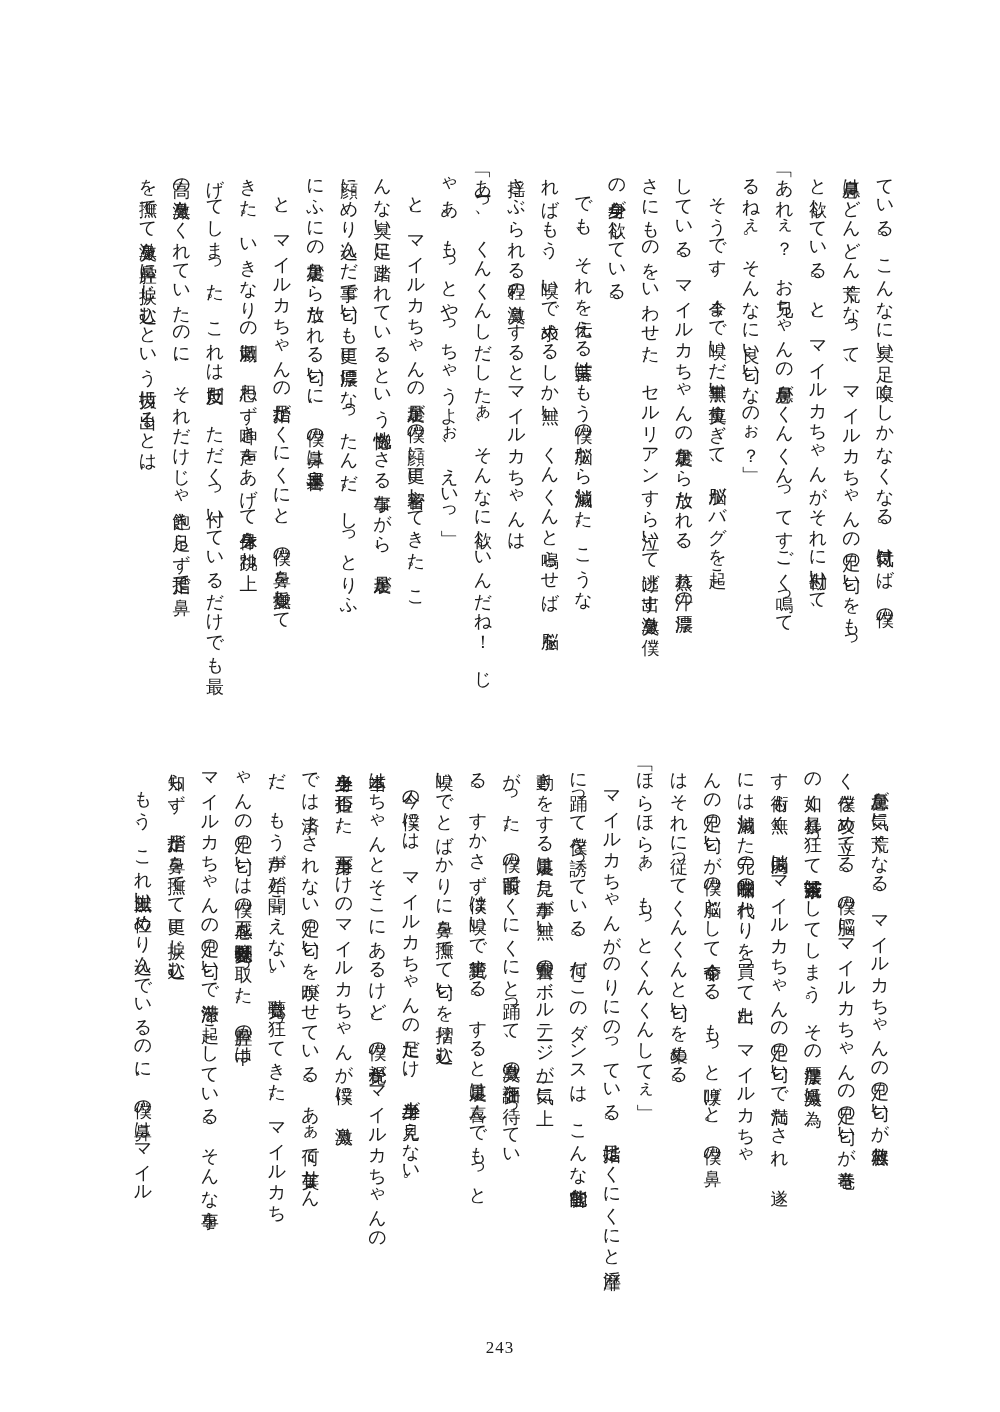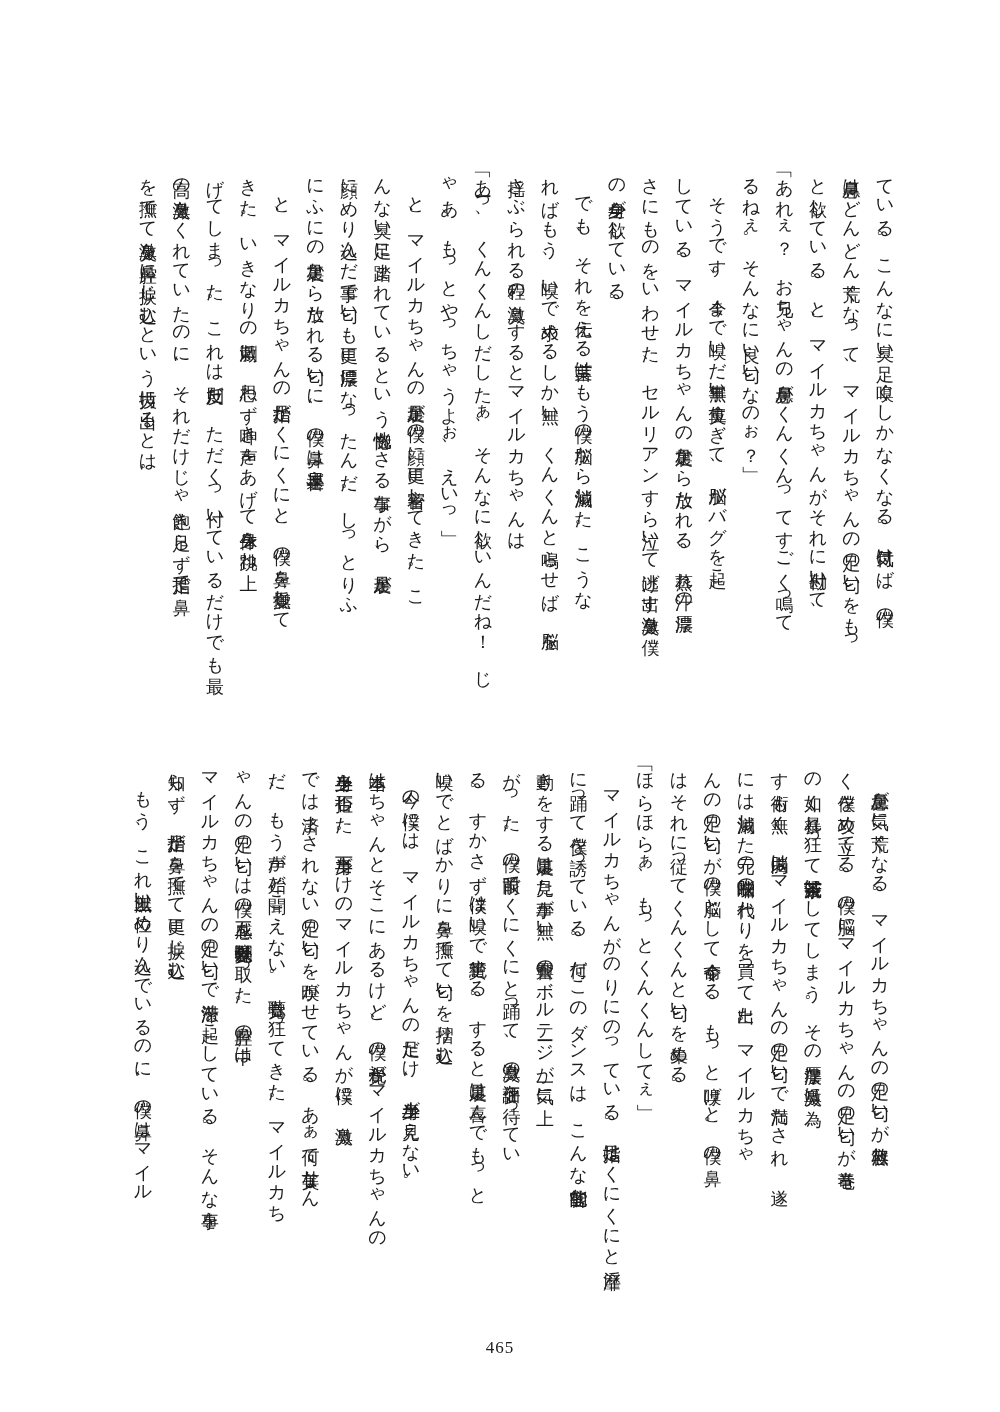--- a/index.html
+++ b/index.html
@@ -104,15 +104,15 @@
       <div class="col">本当はちゃんとそこにあるけど、僕の視覚がマイルカちゃんの</div>
       <div class="col">上半身を拒否した。下半身だけのマイルカちゃんが僕に、激臭</div>
       <div class="col">では済まされない足の匂いを嗅がせている。あぁ何て甘美なん</div>
       <div class="col">だ、もう声が殆ど聞こえない。聴覚も狂ってきた。マイルカち</div>
       <div class="col">ゃんの足の匂いは僕の五感を嗅覚以外剥ぎ取った。鼻腔の中は</div>
       <div class="col">マイルカちゃんの足の匂いで渋滞を起こしている。そんな事を</div>
       <div class="col">知らず、足指が鼻を撫でて更に捩じ込む。</div>
       <div class="col indent">もう、これ以上無い位めり込んでいるのに、僕の鼻はマイル</div>
     </div>
 
-  <div class="page-number">465</div>
+  <div class="page-number">243</div>
 
 </div>
 
 </body></html>

